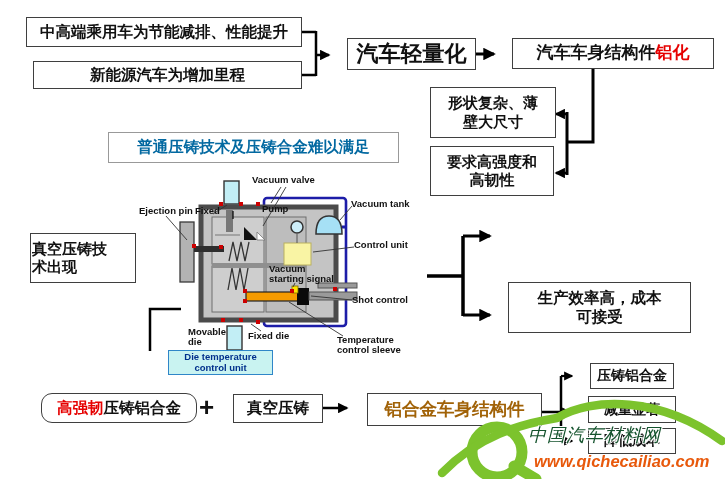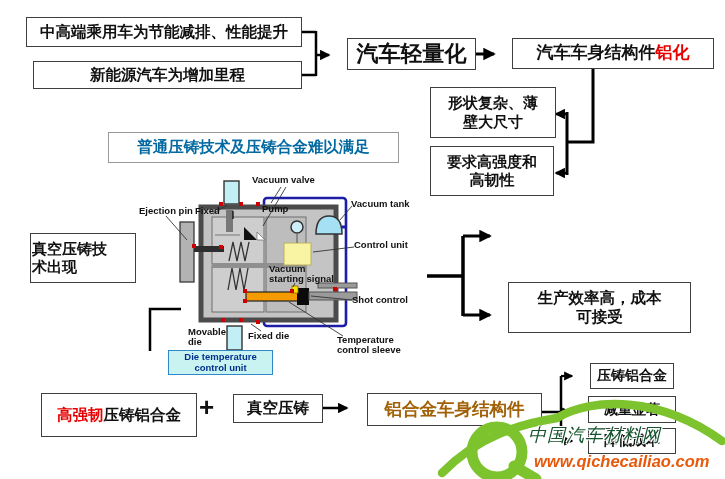--- a/index.html
+++ b/index.html
@@ -152,21 +152,21 @@
   </div>
   <div class="box" style="left:422px;top:87px;width:126px;height:51px;font-size:15px;">形状复杂、薄
 壁大尺寸</div>
   <div class="box" style="left:422px;top:146px;width:124px;height:50px;font-size:15px;">要求高强度和
 高韧性</div>
   <div class="box blue-text" style="left:100px;top:132px;width:291px;height:31px;font-size:15.5px;">普通压铸技术及压铸合金难以满足</div>
   <div class="box" style="left:22px;top:233px;width:106px;height:50px;font-size:15px;justify-content:flex-start;text-align:left;padding-left:1px;">真空压铸技
 术出现</div>
   <div class="box" style="left:500px;top:282px;width:183px;height:51px;font-size:15.5px;">生产效率高，成本
 可接受</div>
-  <div class="box" style="left:33px;top:393px;width:156px;height:44px;font-size:15.5px;">
+  <div class="box" style="left:33px;top:393px;width:156px;height:30px;font-size:15.5px;border-radius:11px;">
     <span class="red">高强韧</span><span>压铸铝合金</span>
   </div>
   <div class="plus-sign" style="left:199px;top:392px;">+</div>
   <div class="box" style="left:225px;top:394px;width:90px;height:29px;font-size:15.5px;">真空压铸</div>
   <div class="box red" style="left:359px;top:393px;width:175px;height:33px;font-size:17.5px;color:#a16207;">铝合金车身结构件</div>
   <div class="box" style="left:582px;top:363px;width:84px;height:26px;font-size:14px;">压铸铝合金</div>
   <div class="box" style="left:580px;top:396px;width:88px;height:27px;font-size:14px;">减重显著</div>
   <div class="box" style="left:580px;top:428px;width:88px;height:26px;font-size:14px;">降低成本</div>
 
   <svg width="725" height="479" style="z-index:10;">

